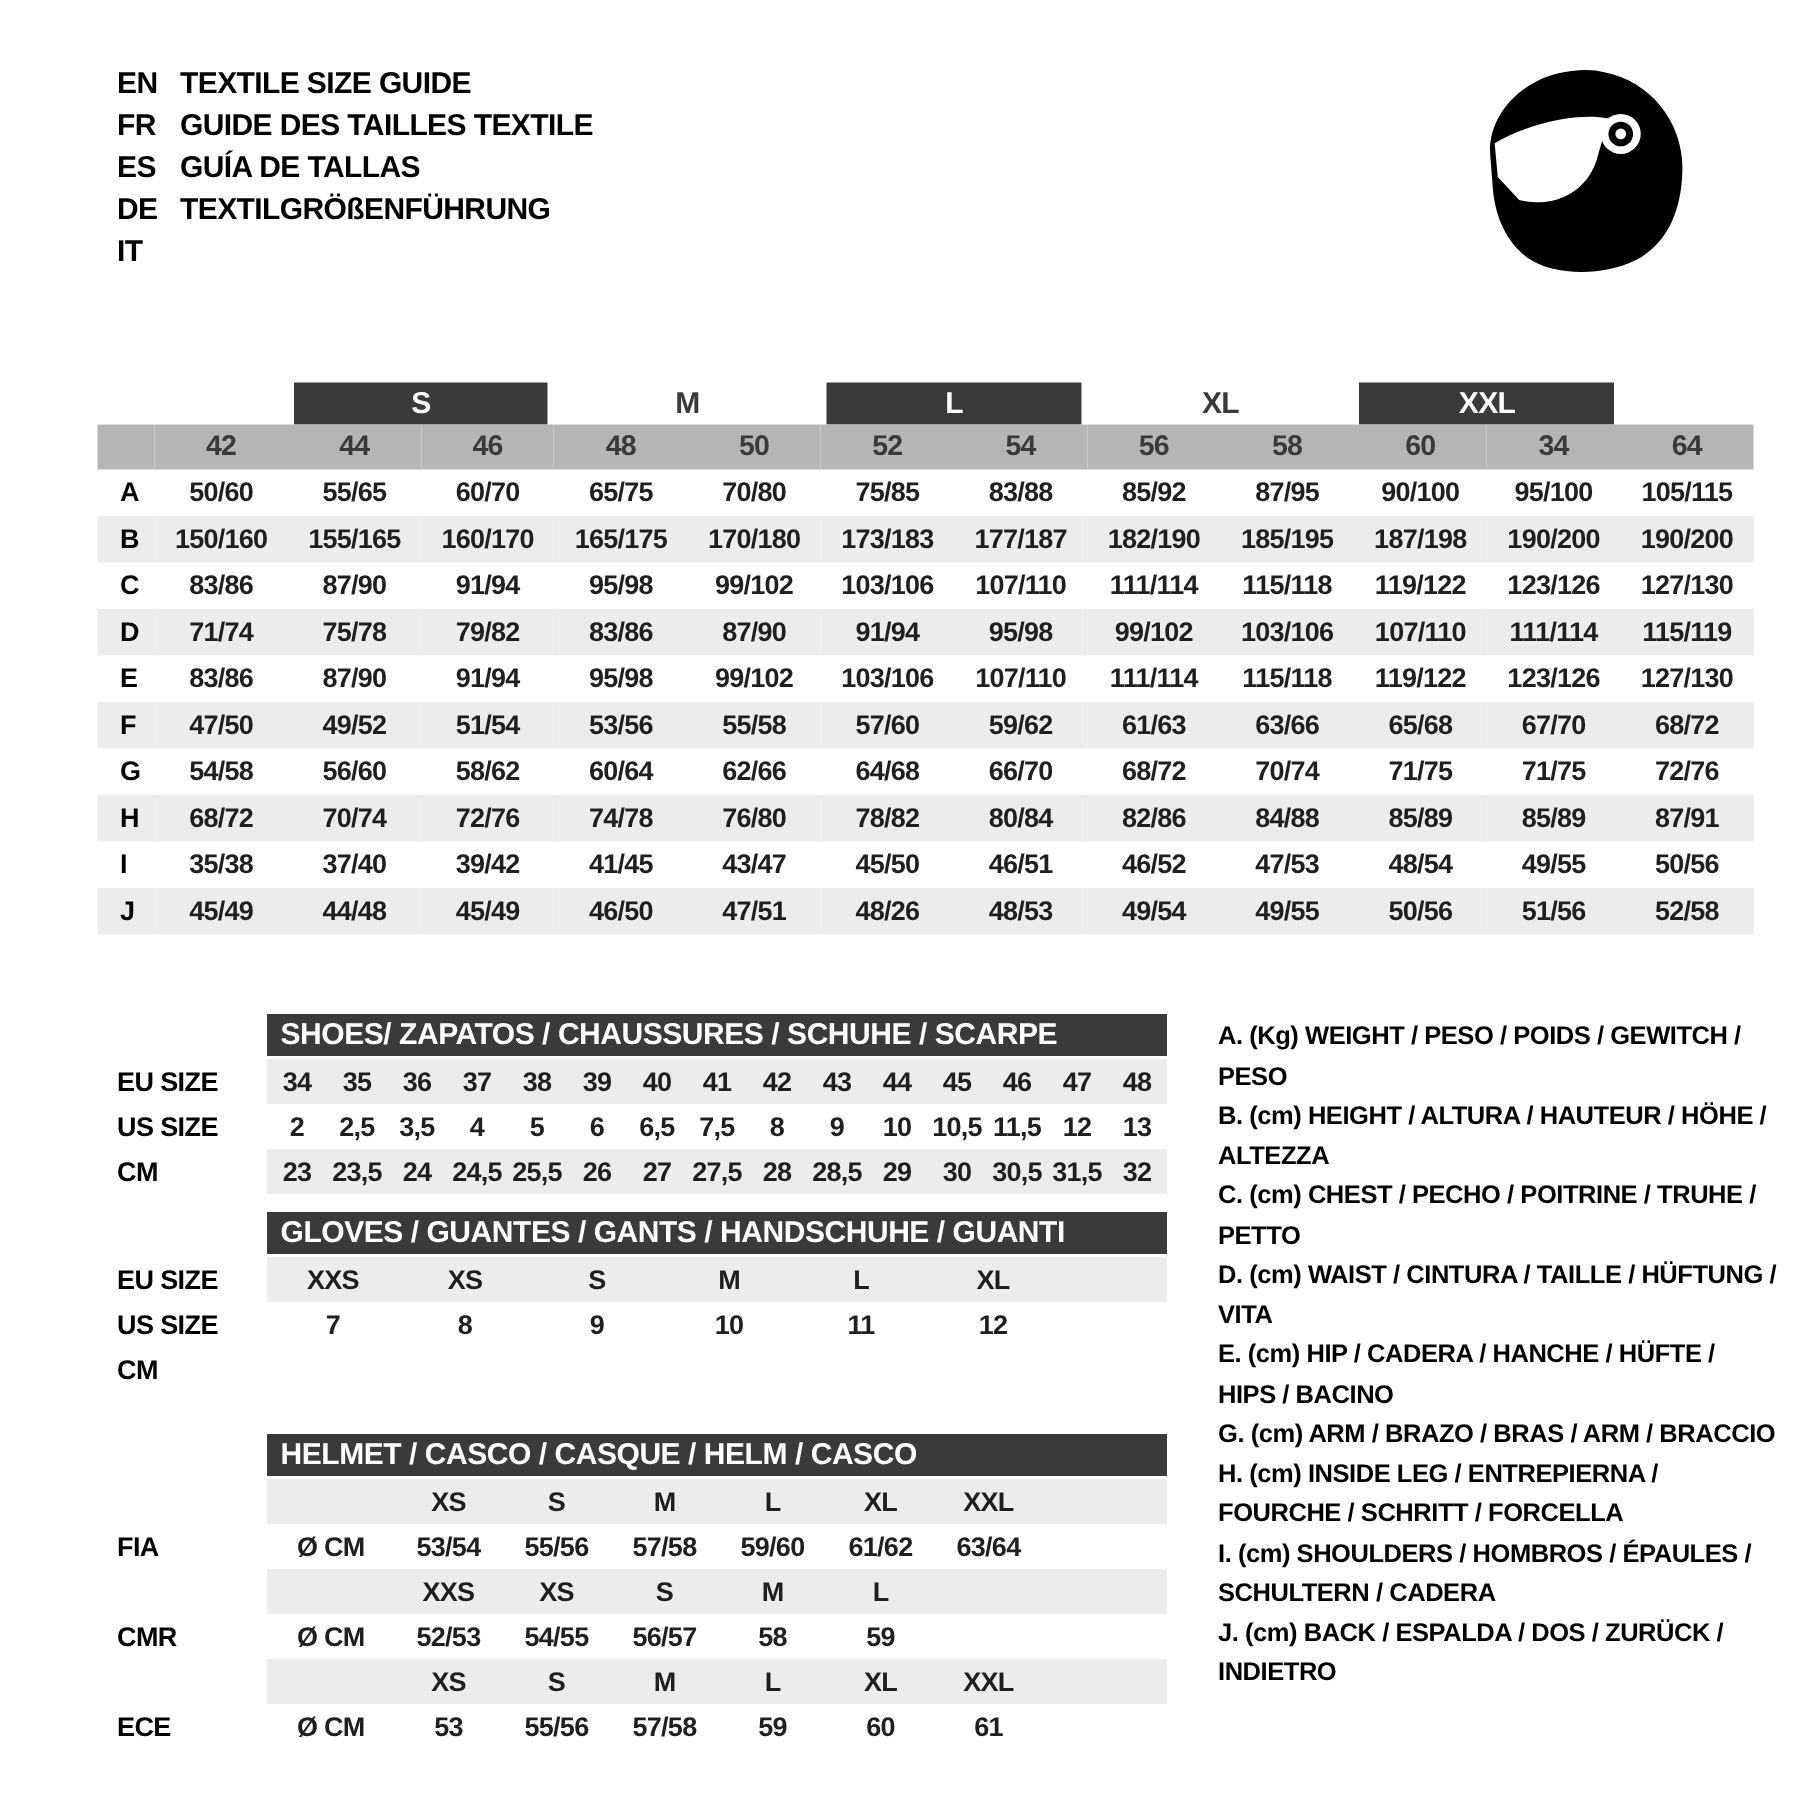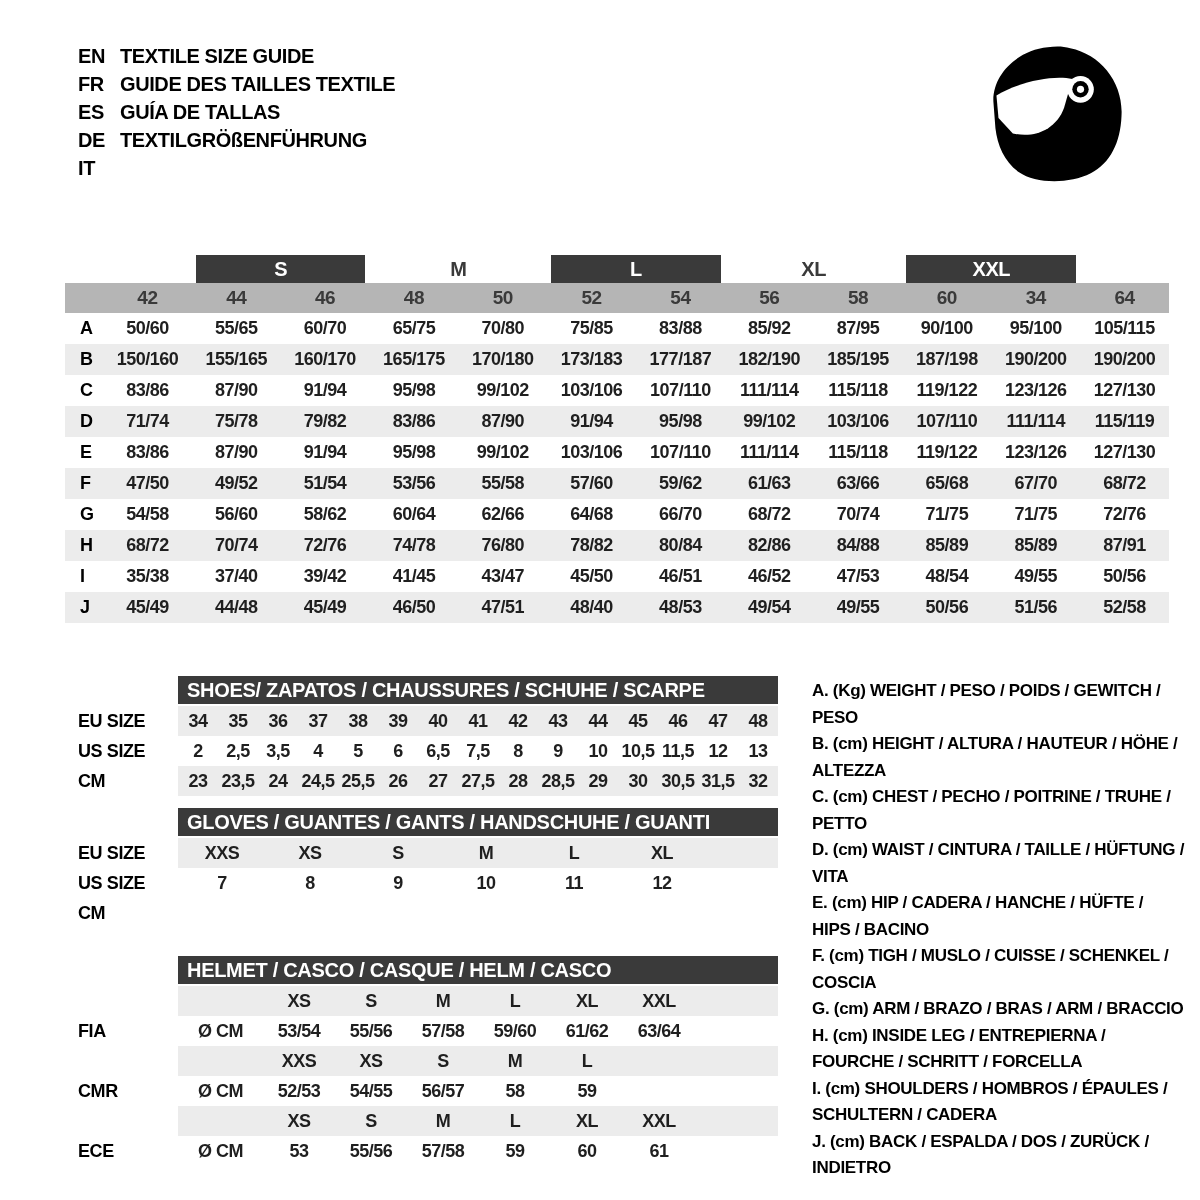--- a/index.html
+++ b/index.html
@@ -269,21 +269,21 @@
           <td>49/55</td>
           <td>50/56</td>
         </tr>
         <tr class="stripe">
           <td class="letter">J</td>
           <td>45/49</td>
           <td>44/48</td>
           <td>45/49</td>
           <td>46/50</td>
           <td>47/51</td>
-          <td>48/40</td>
+          <td>48/26</td>
           <td>48/53</td>
           <td>49/54</td>
           <td>49/55</td>
           <td>50/56</td>
           <td>51/56</td>
           <td>52/58</td>
         </tr>
       </tbody>
   </table>
 
@@ -464,20 +464,19 @@
         </div>
       </div>
   </div>
 
   <div class="legend">
       <div class="legend-item">A. (Kg) WEIGHT / PESO / POIDS / GEWITCH / PESO</div>
       <div class="legend-item">B. (cm) HEIGHT / ALTURA / HAUTEUR / HÖHE / ALTEZZA</div>
       <div class="legend-item">C. (cm) CHEST / PECHO / POITRINE / TRUHE / PETTO</div>
       <div class="legend-item">D. (cm) WAIST / CINTURA / TAILLE / HÜFTUNG / VITA</div>
       <div class="legend-item">E. (cm) HIP / CADERA / HANCHE / HÜFTE / HIPS / BACINO</div>
-      <div class="legend-item">F. (cm) TIGH / MUSLO / CUISSE / SCHENKEL / COSCIA</div>
       <div class="legend-item">G. (cm) ARM / BRAZO / BRAS / ARM / BRACCIO</div>
       <div class="legend-item">H. (cm) INSIDE LEG / ENTREPIERNA / FOURCHE / SCHRITT / FORCELLA</div>
       <div class="legend-item">I. (cm) SHOULDERS / HOMBROS / ÉPAULES / SCHULTERN / CADERA</div>
       <div class="legend-item">J. (cm) BACK / ESPALDA / DOS / ZURÜCK / INDIETRO</div>
     </div>
 
 </div>
 
 </body></html>

